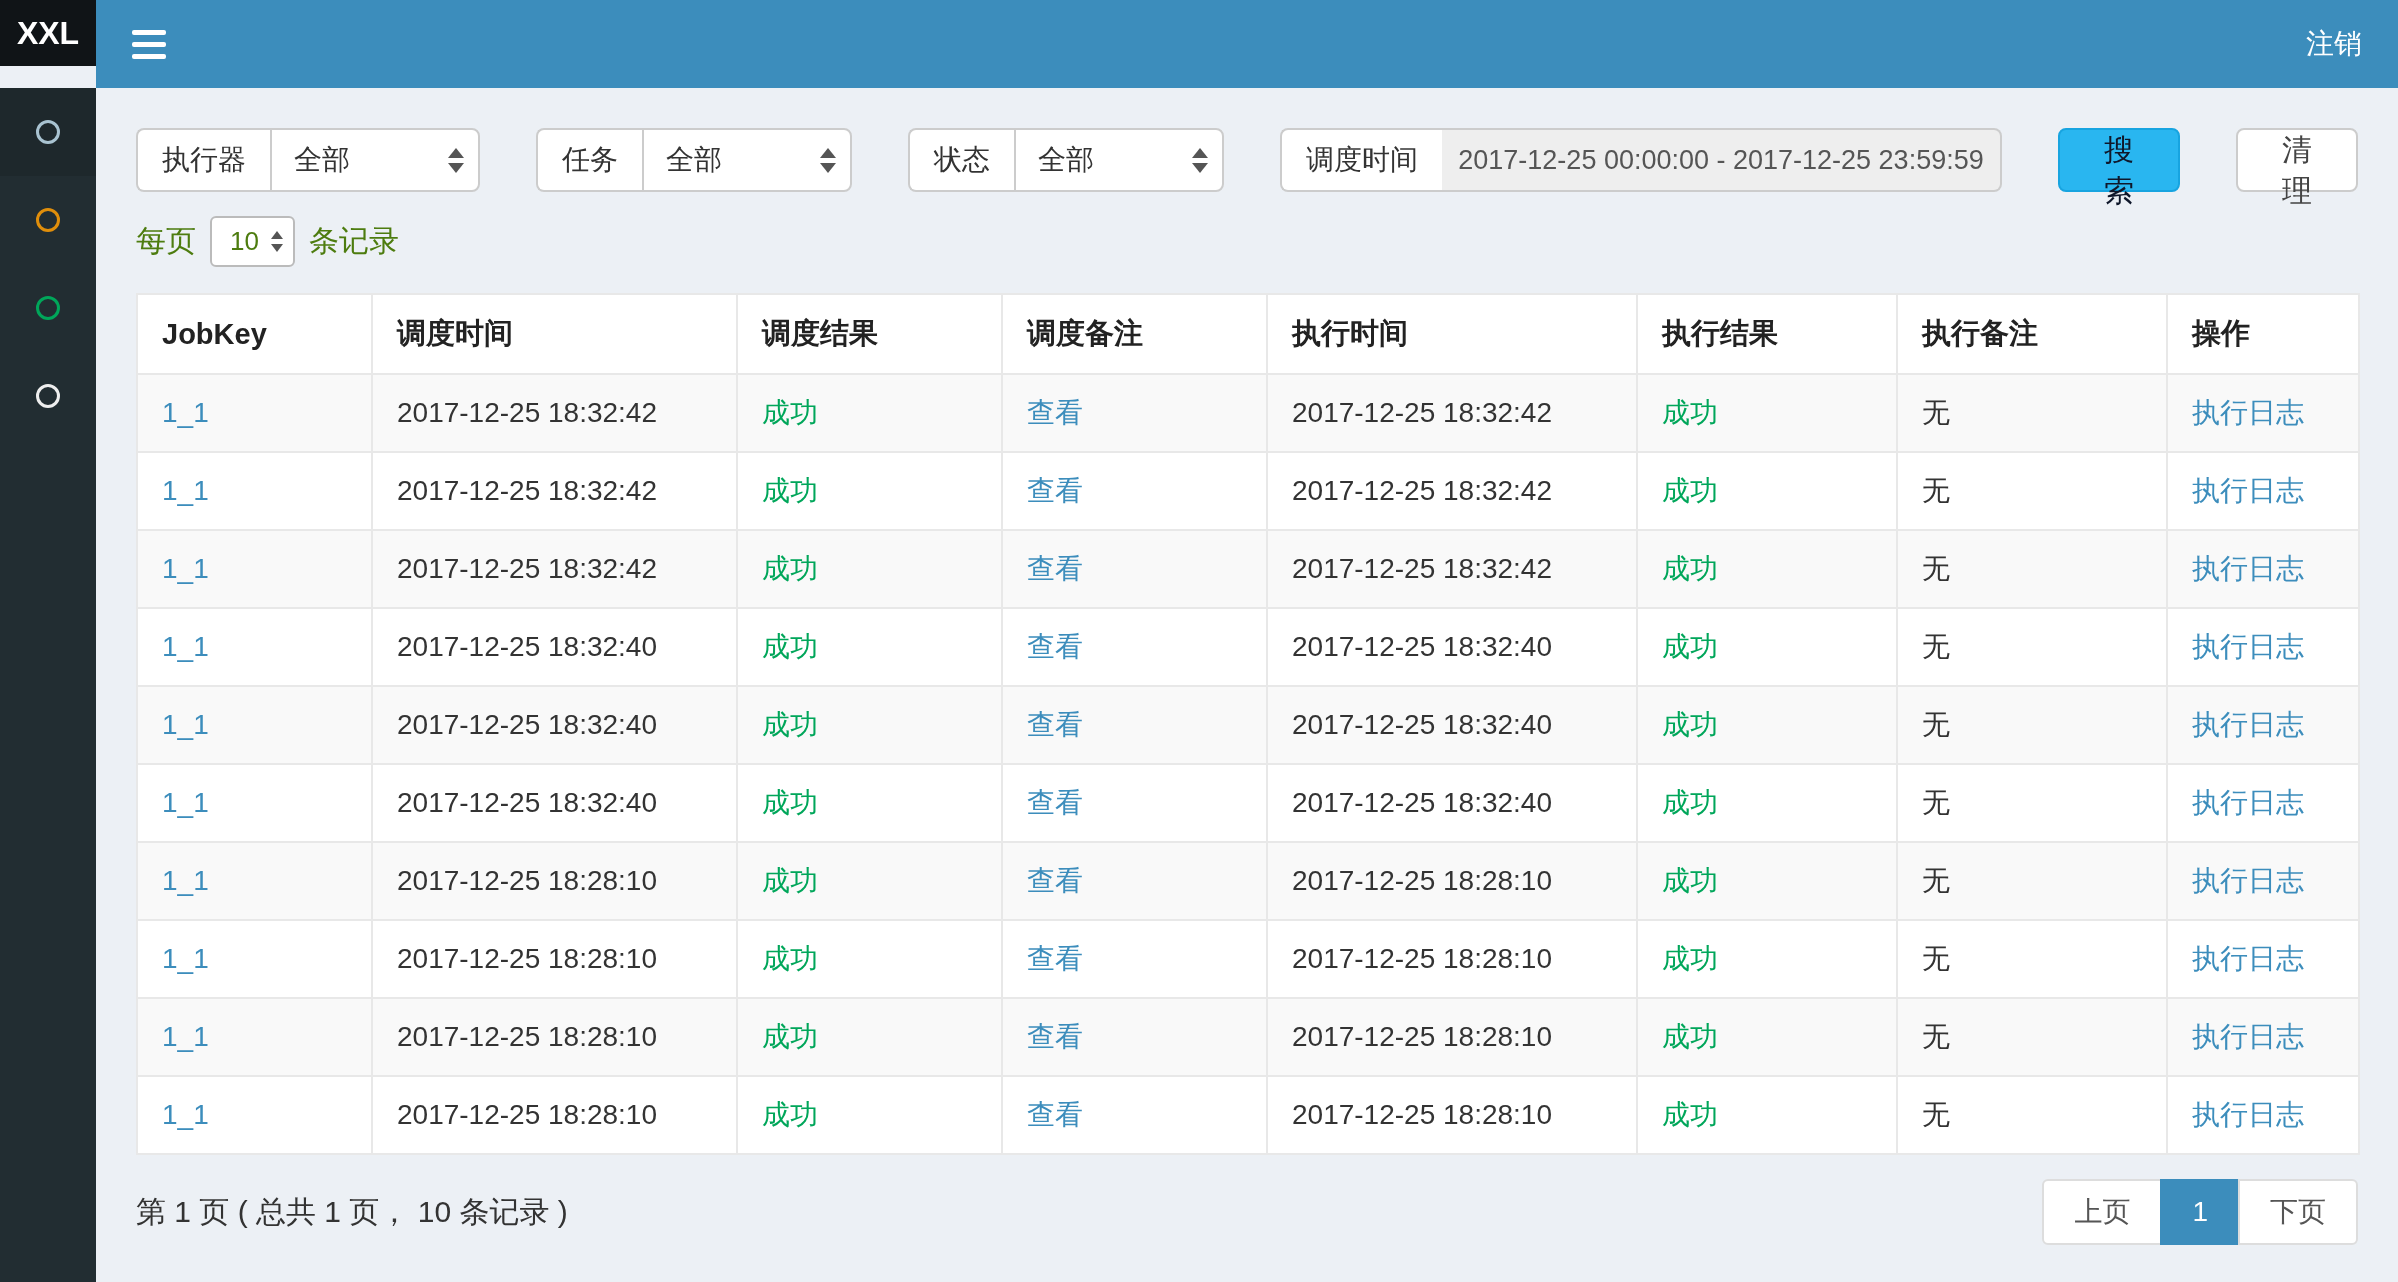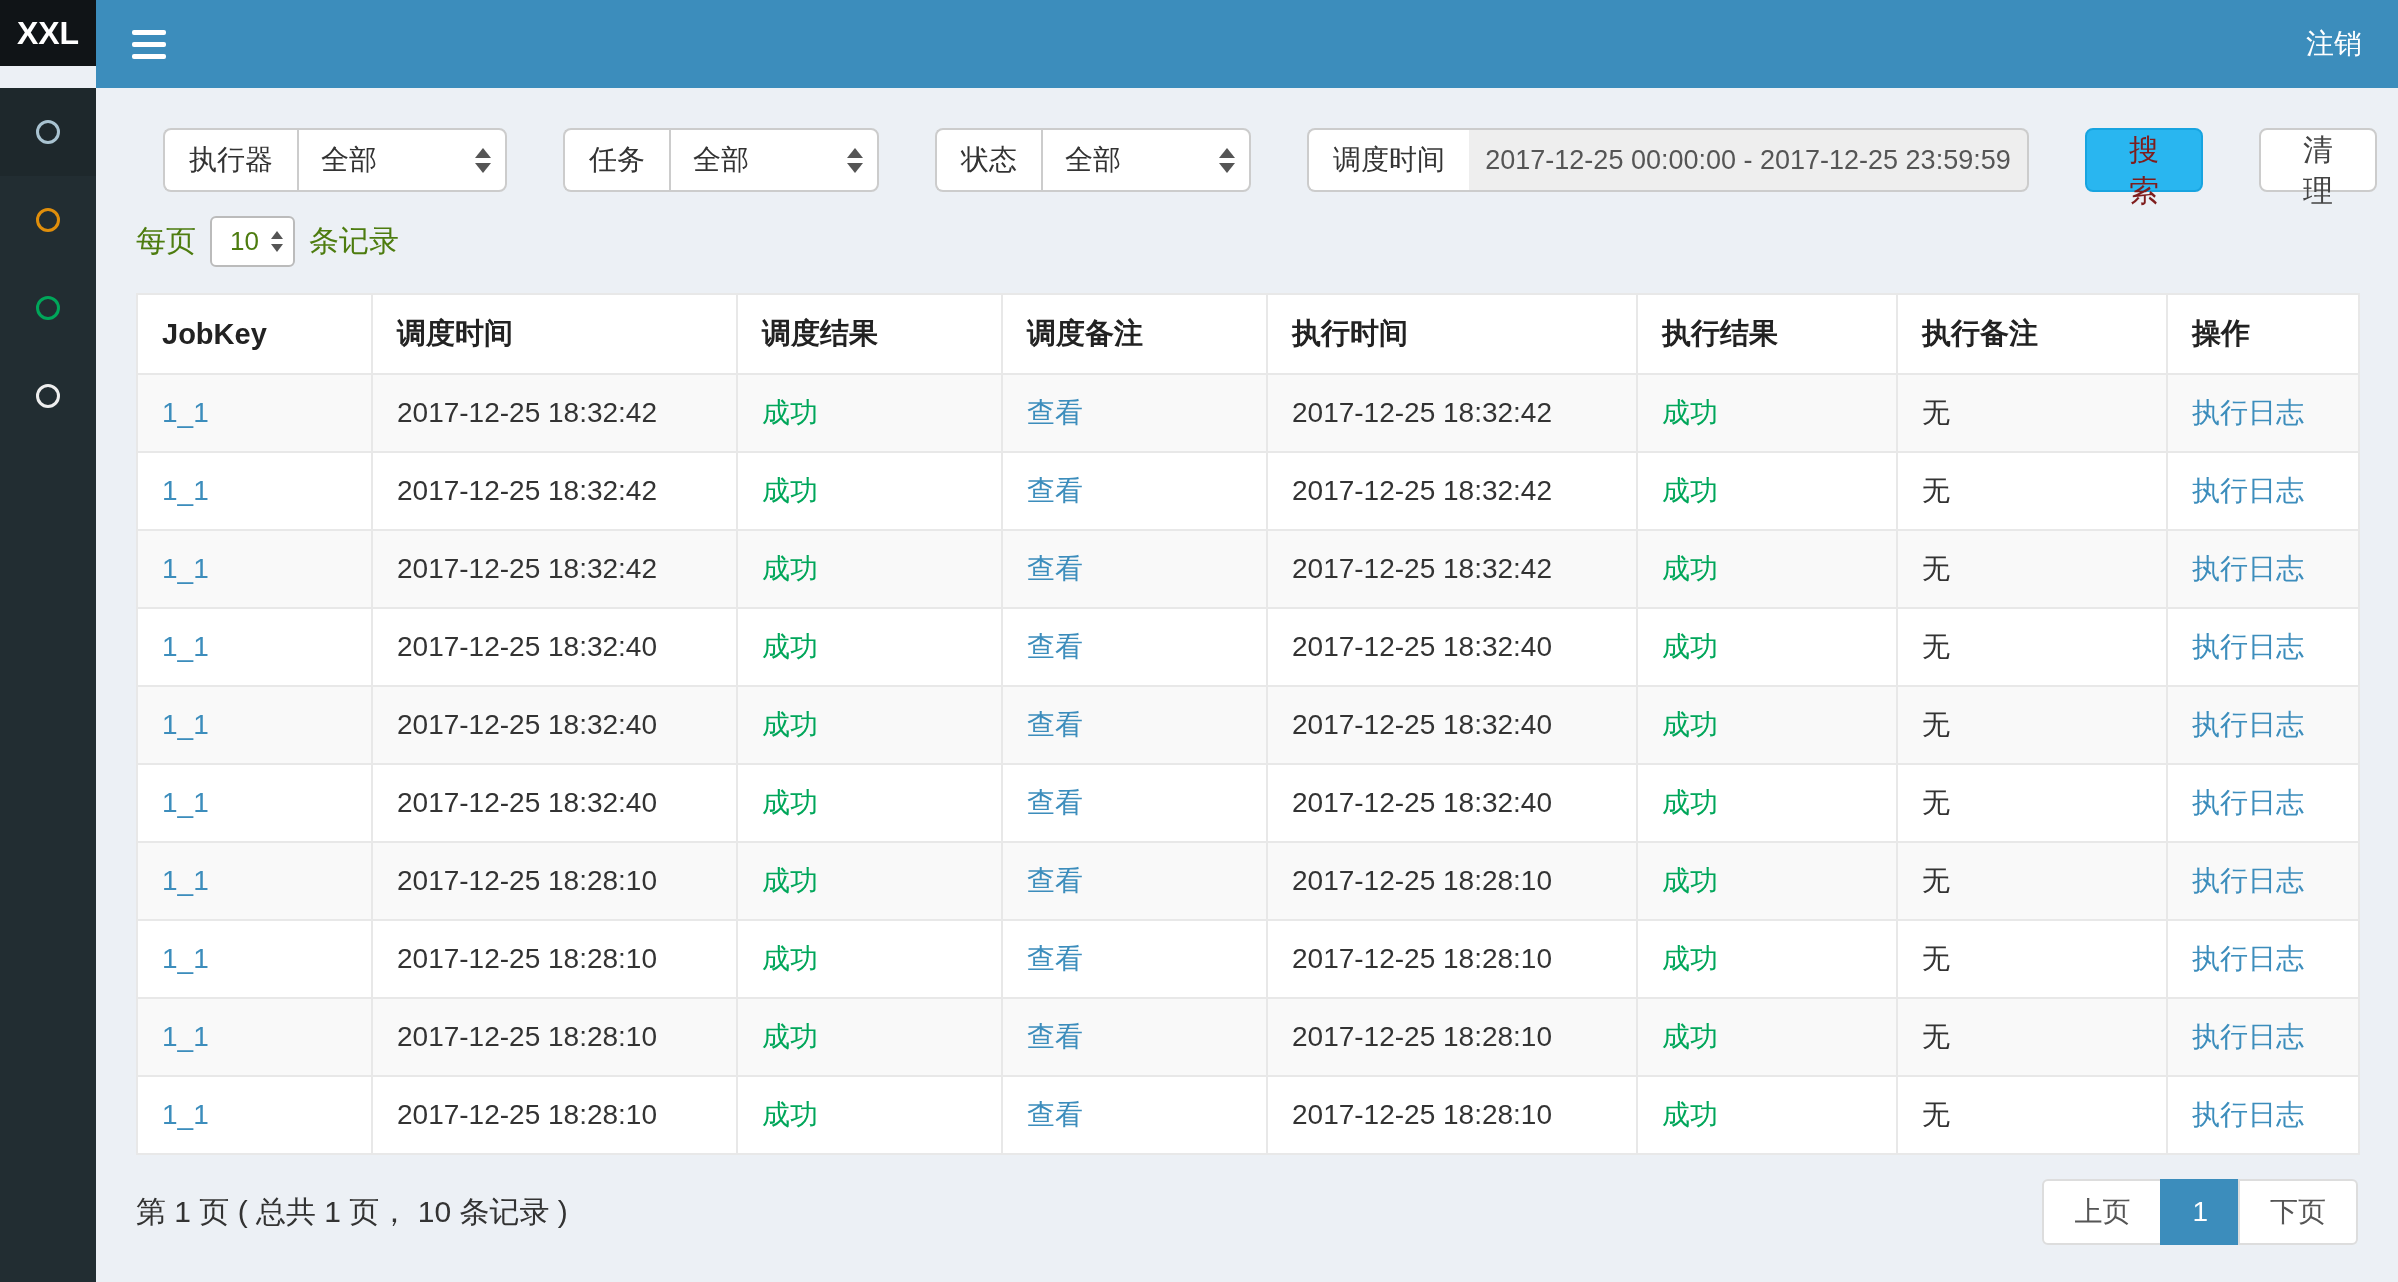--- a/index.html
+++ b/index.html
@@ -34,21 +34,21 @@
   .circle-icon { width:24px; height:24px; border-radius:50%; border:3px solid #b8c7ce; }
 
   
   .main { position:absolute; top:88px; left:96px; width:2302px; height:1194px; padding:26px 40px 0 40px; }
 
   .page-header { padding:6px 0 16px 0; }
   .page-title { display:inline; font-size:46px; font-weight:bold; color:#333; }
   .page-subtitle { font-size:28px; color:#999; margin-left:14px; }
 
   
-  .filter-row { display:flex; margin-top:14px; gap:56px;margin-left:27px; }
+  .filter-row { display:flex; margin-top:14px; gap:56px; }
   .ig { display:flex; height:64px; }
   .ig-label {
     background:#fff; border:2px solid #ccc; border-right:none;
     border-radius:8px 0 0 8px;
     display:flex; align-items:center; padding:0 24px;
     font-size:28px; color:#333; white-space:nowrap;
   }
   .ig-select {
     border:2px solid #ccc; border-radius:0 8px 8px 0; background:#fff;
     display:flex; align-items:center; justify-content:space-between;
@@ -61,21 +61,21 @@
   .date-input {
     border:2px solid #ccc; border-left:none; border-radius:0 8px 8px 0;
     background:#eee; width:560px; height:64px;
     font-size:27px; color:#555; text-align:center;
     font-family:"Liberation Sans","DejaVu Sans",sans-serif;
     outline:none;
   }
 
   .btn { height:64px; border-radius:8px; font-size:30px; padding:0 42px; cursor:pointer; border:2px solid transparent;
          font-family:"Liberation Sans","DejaVu Sans",sans-serif; }
-  .btn-search { background:#29b6f0; border-color:#17a4e0; color:#7f1d1d; }
+  .btn-search { background:#29b6f0; border-color:#17a4e0; color:#0f172a; }
   .btn-clear  { background:#fff; border-color:#ccc; color:#444; margin-left:auto; }
 
   
   .pagesize-row { margin-top:24px; display:flex; align-items:center; gap:14px; font-size:30px; color:#4d7c0f; }
   .mini-select {
     border:2px solid #bbb; border-radius:6px; background:#fff;
     display:flex; align-items:center; padding:8px 10px 8px 18px;
     font-size:26px; cursor:pointer;justify-content:flex-end;
   }
   .mini-select .sel-arrows { margin-left:12px; }

